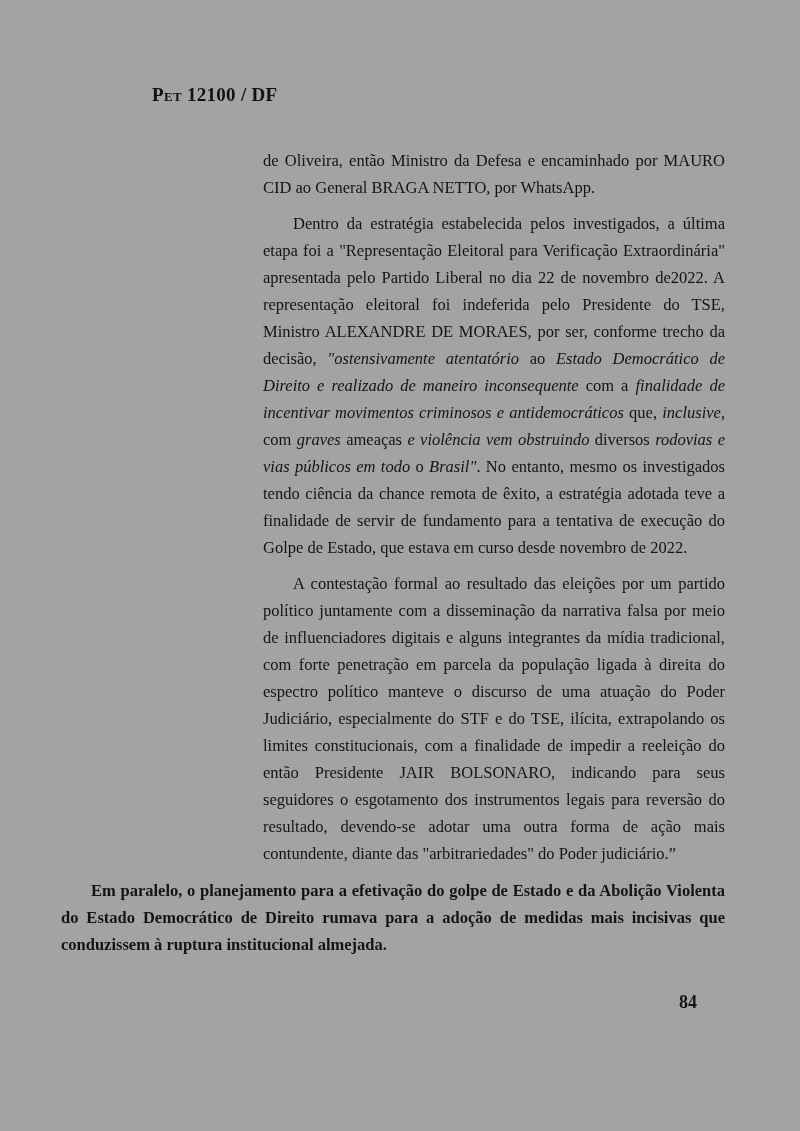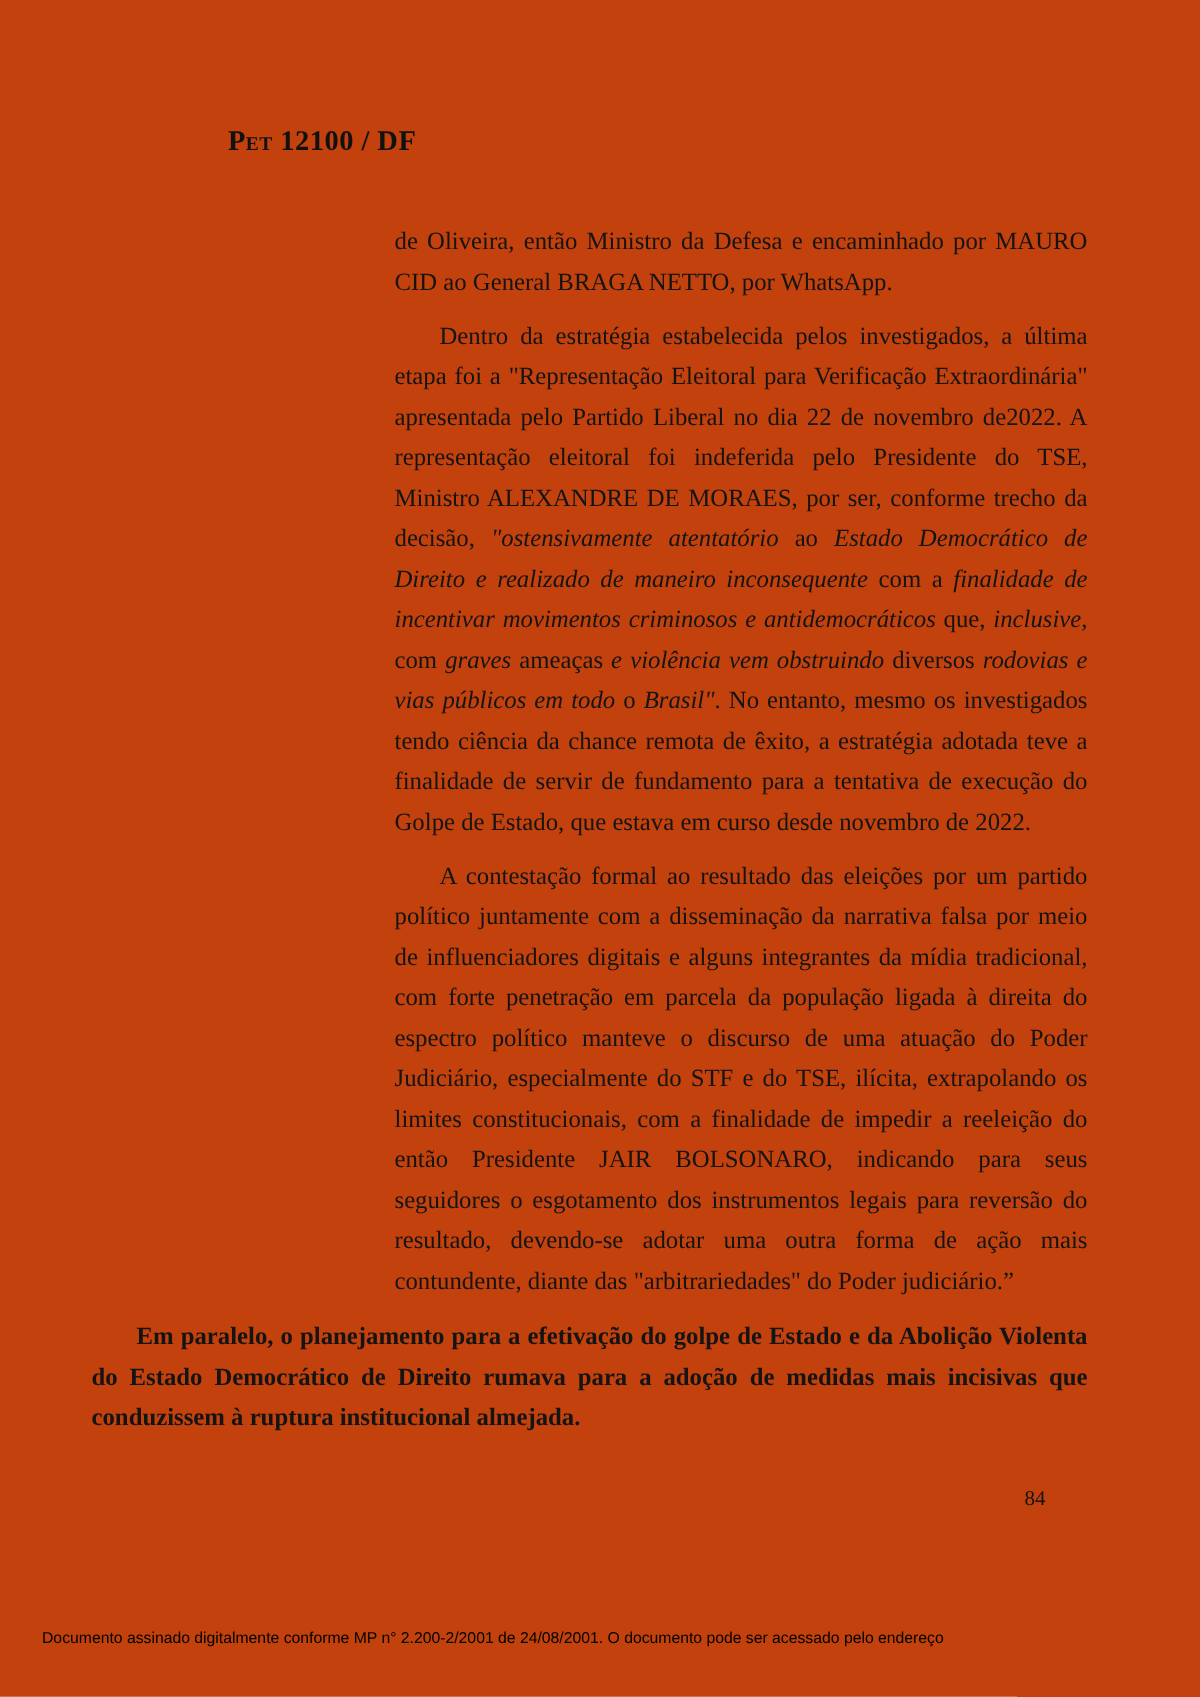--- a/index.html
+++ b/index.html
@@ -8,21 +8,21 @@
     height: 1131px;
     background: #ffffff;
     position: relative;
     font-family: "Liberation Serif", serif;
     color: #141414;
     overflow: hidden;
   }
   .page {
     position: absolute;
     inset: 0;
-    background: #c2410c;
+    background: #a3a3a3;
   }
   .case-header {
     position: absolute;
     left: 152px;
     top: 84px;
     font-size: 19px;
     font-weight: bold;
     font-variant: small-caps;
     letter-spacing: 0.3px;
     color: #111111;
@@ -54,22 +54,23 @@
     text-align: justify;
     text-indent: 30px;
     margin: 0;
     color: #141414;
     font-weight: bold;
   }
   .page-number {
     position: absolute;
     top: 992px;
     right: 103px;
-    font-size: 14px;
+    font-size: 18px;
     color: #141414;
+    font-weight: bold;
   }
   .signature-footer {
     position: absolute;
     left: 28px;
     top: 1085px;
     width: 740px;
     font-family: "Liberation Sans", sans-serif;
     font-size: 10.5px;
     line-height: 14px;
     color: #000000;
@@ -86,16 +87,15 @@
     <p class="noindent"><span>de Oliveira, então Ministro da Defesa e encaminhado por MAURO CID ao General BRAGA NETTO, por WhatsApp.</span></p>
     <p><span>Dentro da estratégia estabelecida pelos investigados, a última etapa foi a "Representação Eleitoral para Verificação Extraordinária" apresentada pelo Partido Liberal no dia 22 de novembro de2022. A representação eleitoral foi indeferida pelo Presidente do TSE, Ministro ALEXANDRE DE MORAES, por ser, conforme trecho da decisão, </span><span class="i">"ostensivamente atentatório</span><span> ao </span><span class="i">Estado Democrático de Direito e realizado de maneiro inconsequente</span><span> com a </span><span class="i">finalidade de incentivar movimentos criminosos e antidemocráticos</span><span> que, </span><span class="i">inclusive,</span><span> com </span><span class="i">graves</span><span> ameaças </span><span class="i">e violência vem obstruindo</span><span> diversos </span><span class="i">rodovias e vias públicos em todo</span><span> o </span><span class="i">Brasil"</span><span>. No entanto, mesmo os investigados tendo ciência da chance remota de êxito, a estratégia adotada teve a finalidade de servir de fundamento para a tentativa de execução do Golpe de Estado, que estava em curso desde novembro de 2022.</span></p>
     <p><span>A contestação formal ao resultado das eleições por um partido político juntamente com a disseminação da narrativa falsa por meio de influenciadores digitais e alguns integrantes da mídia tradicional, com forte penetração em parcela da população ligada à direita do espectro político manteve o discurso de uma atuação do Poder Judiciário, especialmente do STF e do TSE, ilícita, extrapolando os limites constitucionais, com a finalidade de impedir a reeleição do então Presidente JAIR BOLSONARO, indicando para seus seguidores o esgotamento dos instrumentos legais para reversão do resultado, devendo-se adotar uma outra forma de ação mais contundente, diante das "arbitrariedades" do Poder judiciário.”</span></p>
   </div>
 
   <p class="body-paragraph">Em paralelo, o planejamento para a efetivação do golpe de Estado e da Abolição Violenta do Estado Democrático de Direito rumava para a adoção de medidas mais incisivas que conduzissem à ruptura institucional almejada.</p>
 
   <div class="page-number">84</div>
 
   <div class="signature-footer">
-    <div>Documento assinado digitalmente conforme MP n° 2.200-2/2001 de 24/08/2001. O documento pode ser acessado pelo endereço</div>
   </div>
 
 </div>
 
 </body></html>

